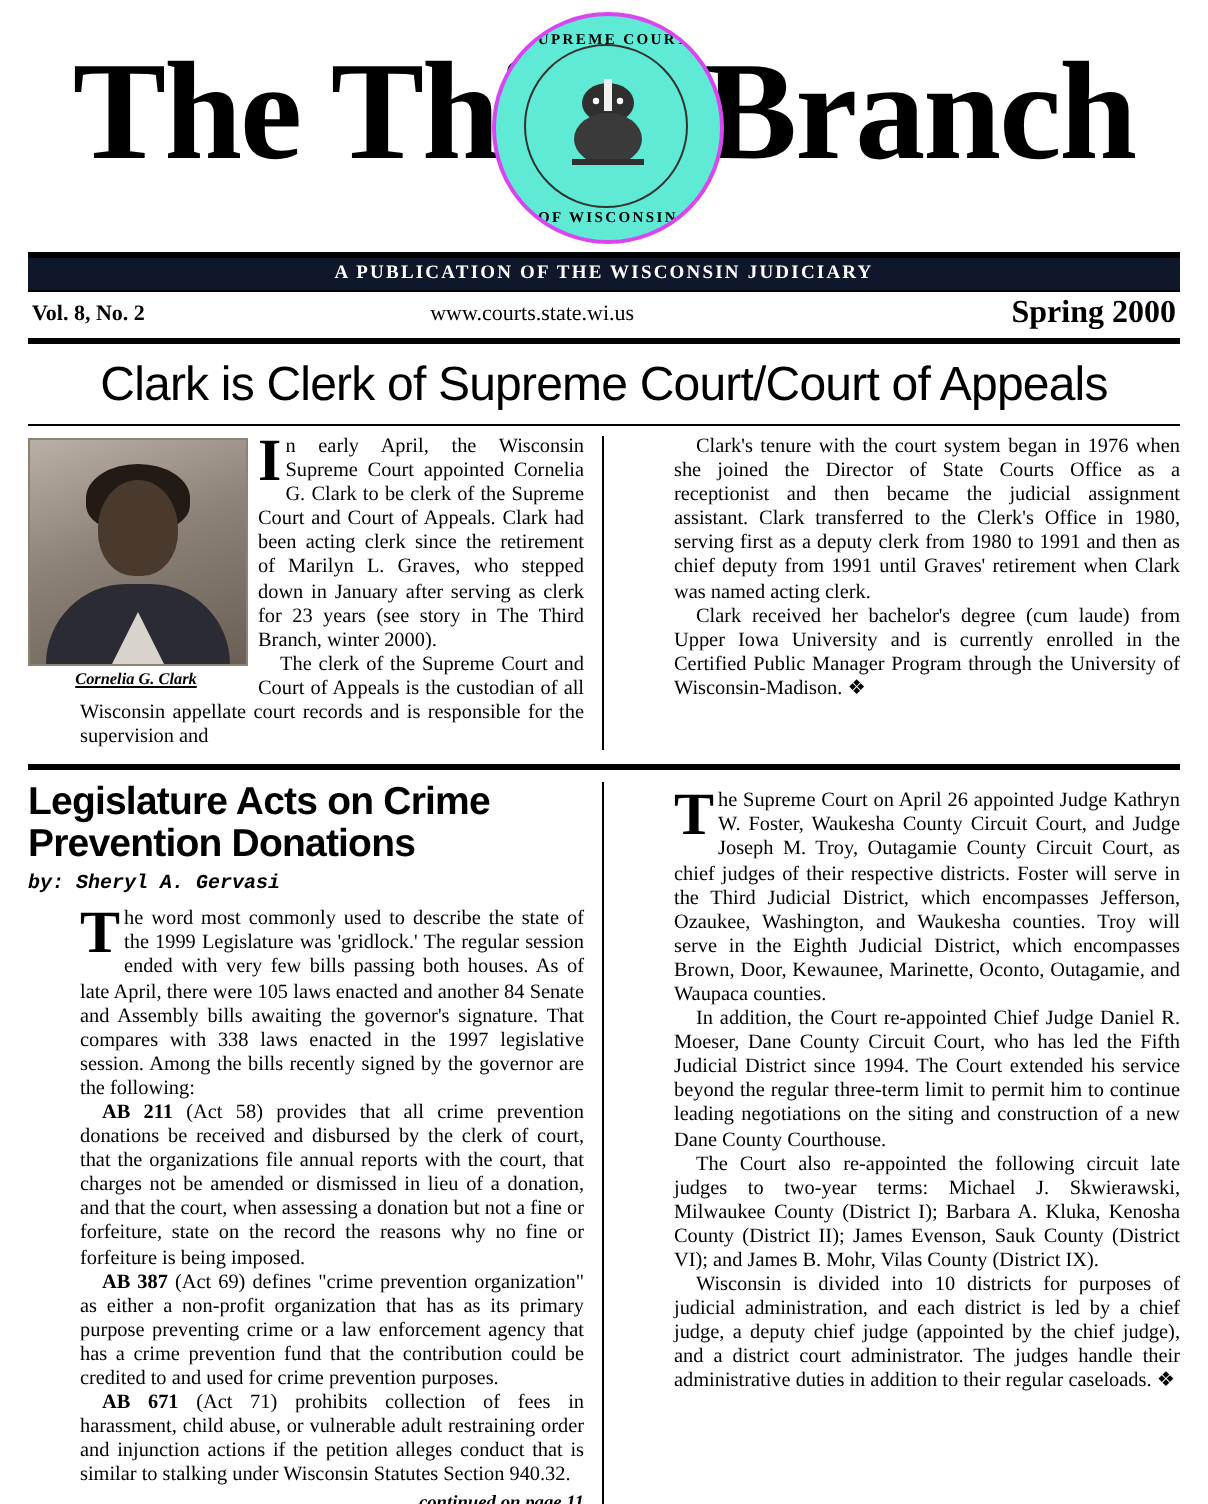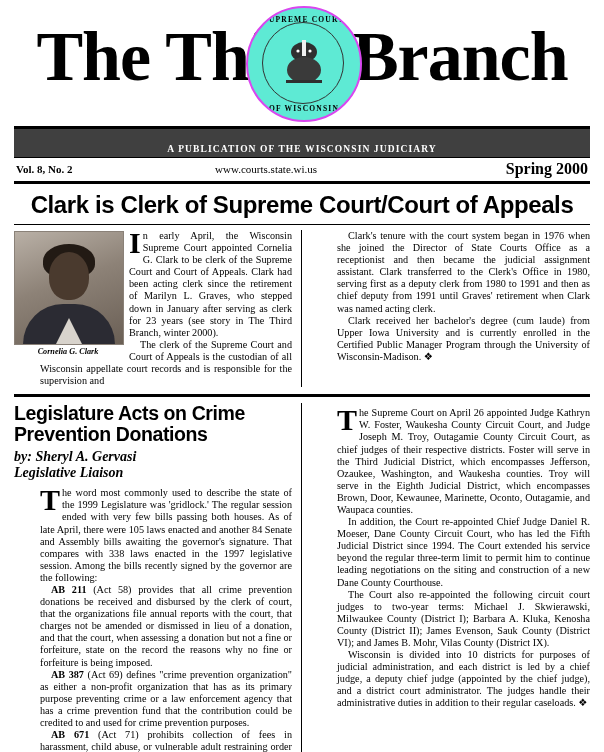--- a/index.html
+++ b/index.html
@@ -81,46 +81,46 @@
     left: 50%;
     top: 50%;
     transform: translate(-50%, -50%);
   }
 
   .rule-thick {
     border-top: 3px solid #000;
     margin-top: 2px;
   }
   .banner {
-    background: #404040;
+    background: #0f172a;
     color: #ffffff;
     text-align: center;
     font-size: 9.5px;
     letter-spacing: 1.1px;
     font-weight: bold;
-    padding: 15px 0 3px;
+    padding: 3px 0 3px;
     font-family: "Liberation Serif", serif;
   }
   .infobar {
     display: flex;
     justify-content: space-between;
     align-items: center;
     border-top: 1px solid #000;
     border-bottom: 3px solid #000;
     padding: 2px 2px 3px;
     font-size: 11px;
   }
   .infobar .vol { font-weight: bold; font-size: 11px; }
   .infobar .url { font-size: 11px; }
   .infobar .season { font-weight: bold; font-size: 16px; margin-left: 46px; }
 
   
   h1.lead-headline {
     font-size: 24px;
-    font-weight: bold;
+    font-weight: normal;
     text-align: center;
     margin: 7px 0 5px;
     font-family: "Liberation Sans", sans-serif;
     letter-spacing: -0.4px;
   }
   .hr-thin { border-top: 1px solid #000; }
 
   
   .cols {
     display: flex;
@@ -152,20 +152,21 @@
     padding-right: 2px;
     padding-top: 1px;
     font-family: "Liberation Serif", serif;
   }
 
   
   .photo-block {
     float: left;
     width: 108px;
     margin: 1px 7px 2px 0;
+    text-decoration: underline;
   }
   .photo {
     width: 108px;
     height: 112px;
     background: linear-gradient(160deg,#b9b0a6 0%, #8d8277 45%, #6a5f55 100%);
     position: relative;
     overflow: hidden;
     border: 1px solid #8a8178;
   }
   .photo .head {
@@ -220,25 +221,25 @@
   
   h2.sec-head {
     font-family: "Liberation Sans", sans-serif;
     font-size: 19.5px;
     font-weight: bold;
     line-height: 21px;
     margin: 0 0 4px;
     letter-spacing: -0.4px;
   }
   .byline {
-    font-size: 14px;
+    font-size: 10px;
     font-weight: bold;
     font-style: italic;
     margin: 4px 0 0;
-    font-family: Liberation Serif, serif;
+    font-family: Liberation Mono, monospace;
   }
   .byline .role { display: block; }
 
   .section-sep {
     border-top: 3px solid #000;
     margin: 7px 0 6px;
   }
   .lower {
     display: flex;
   }
@@ -313,34 +314,33 @@
     </div>
   </div>
 
   <div class="section-sep"></div>
 
   <div class="lower">
     <div class="col col-left">
       <h2 class="sec-head">Legislature Acts on Crime Prevention Donations</h2>
       <div class="byline">
         <span>by: Sheryl A. Gervasi</span>
-        <span class="role">Legislative Liaison</span>
       </div>
       <div class="body-text" style="margin-top:6px;">
         <p class="dropcap noindent">The word most commonly used to describe the state of the 1999 Legislature was 'gridlock.' The regular session ended with very few bills passing both houses. As of late April, there were 105 laws enacted and another 84 Senate and Assembly bills awaiting the governor's signature. That compares with 338 laws enacted in the 1997 legislative session. Among the bills recently signed by the governor are the following:</p>
         <p><span class="bold">AB 211</span> (Act 58) provides that all crime prevention donations be received and disbursed by the clerk of court, that the organizations file annual reports with the court, that charges not be amended or dismissed in lieu of a donation, and that the court, when assessing a donation but not a fine or forfeiture, state on the record the reasons why no fine or forfeiture is being imposed.</p>
         <p><span class="bold">AB 387</span> (Act 69) defines "crime prevention organization" as either a non-profit organization that has as its primary purpose preventing crime or a law enforcement agency that has a crime prevention fund that the contribution could be credited to and used for crime prevention purposes.</p>
         <p><span class="bold">AB 671</span> (Act 71) prohibits collection of fees in harassment, child abuse, or vulnerable adult restraining order and injunction actions if the petition alleges conduct that is similar to stalking under Wisconsin Statutes Section 940.32.</p>
       </div>
       <div class="contd">continued on page 11</div>
     </div>
 
     <div class="col col-right">
       <div class="body-text" style="margin-top:4px;">
         <p class="dropcap noindent">The Supreme Court on April 26 appointed Judge Kathryn W. Foster, Waukesha County Circuit Court, and Judge Joseph M. Troy, Outagamie County Circuit Court, as chief judges of their respective districts. Foster will serve in the Third Judicial District, which encompasses Jefferson, Ozaukee, Washington, and Waukesha counties. Troy will serve in the Eighth Judicial District, which encompasses Brown, Door, Kewaunee, Marinette, Oconto, Outagamie, and Waupaca counties.</p>
         <p>In addition, the Court re-appointed Chief Judge Daniel R. Moeser, Dane County Circuit Court, who has led the Fifth Judicial District since 1994. The Court extended his service beyond the regular three-term limit to permit him to continue leading negotiations on the siting and construction of a new Dane County Courthouse.</p>
-        <p>The Court also re-appointed the following circuit court judges to two-year terms: Michael J. Skwierawski, Milwaukee County (District I); Barbara A. Kluka, Kenosha County (District II); James Evenson, Sauk County (District VI); and James B. Mohr, Vilas County (District IX).</p>
+        <p>The Court also re-appointed the following circuit late judges to two-year terms: Michael J. Skwierawski, Milwaukee County (District I); Barbara A. Kluka, Kenosha County (District II); James Evenson, Sauk County (District VI); and James B. Mohr, Vilas County (District IX).</p>
         <p>Wisconsin is divided into 10 districts for purposes of judicial administration, and each district is led by a chief judge, a deputy chief judge (appointed by the chief judge), and a district court administrator. The judges handle their administrative duties in addition to their regular caseloads. ❖</p>
       </div>
     </div>
   </div>
 
 </div>
 
 </body></html>

